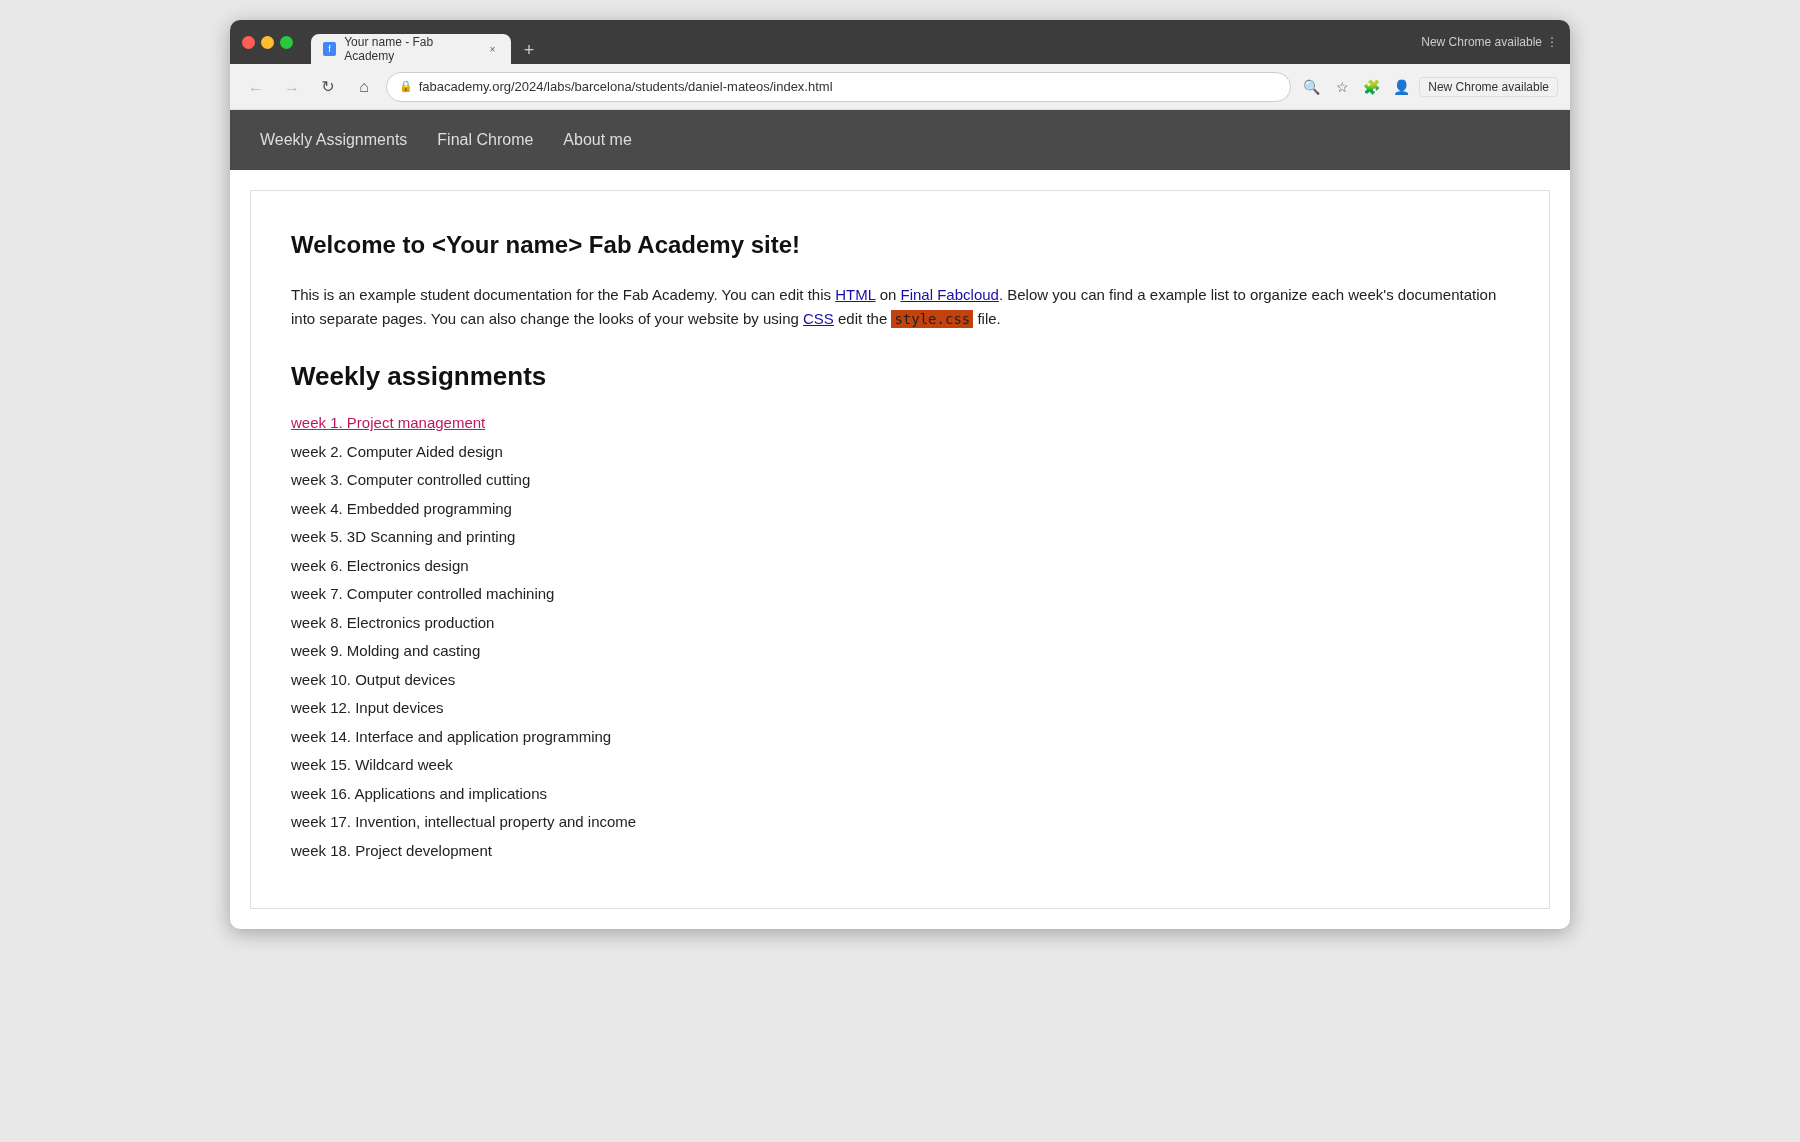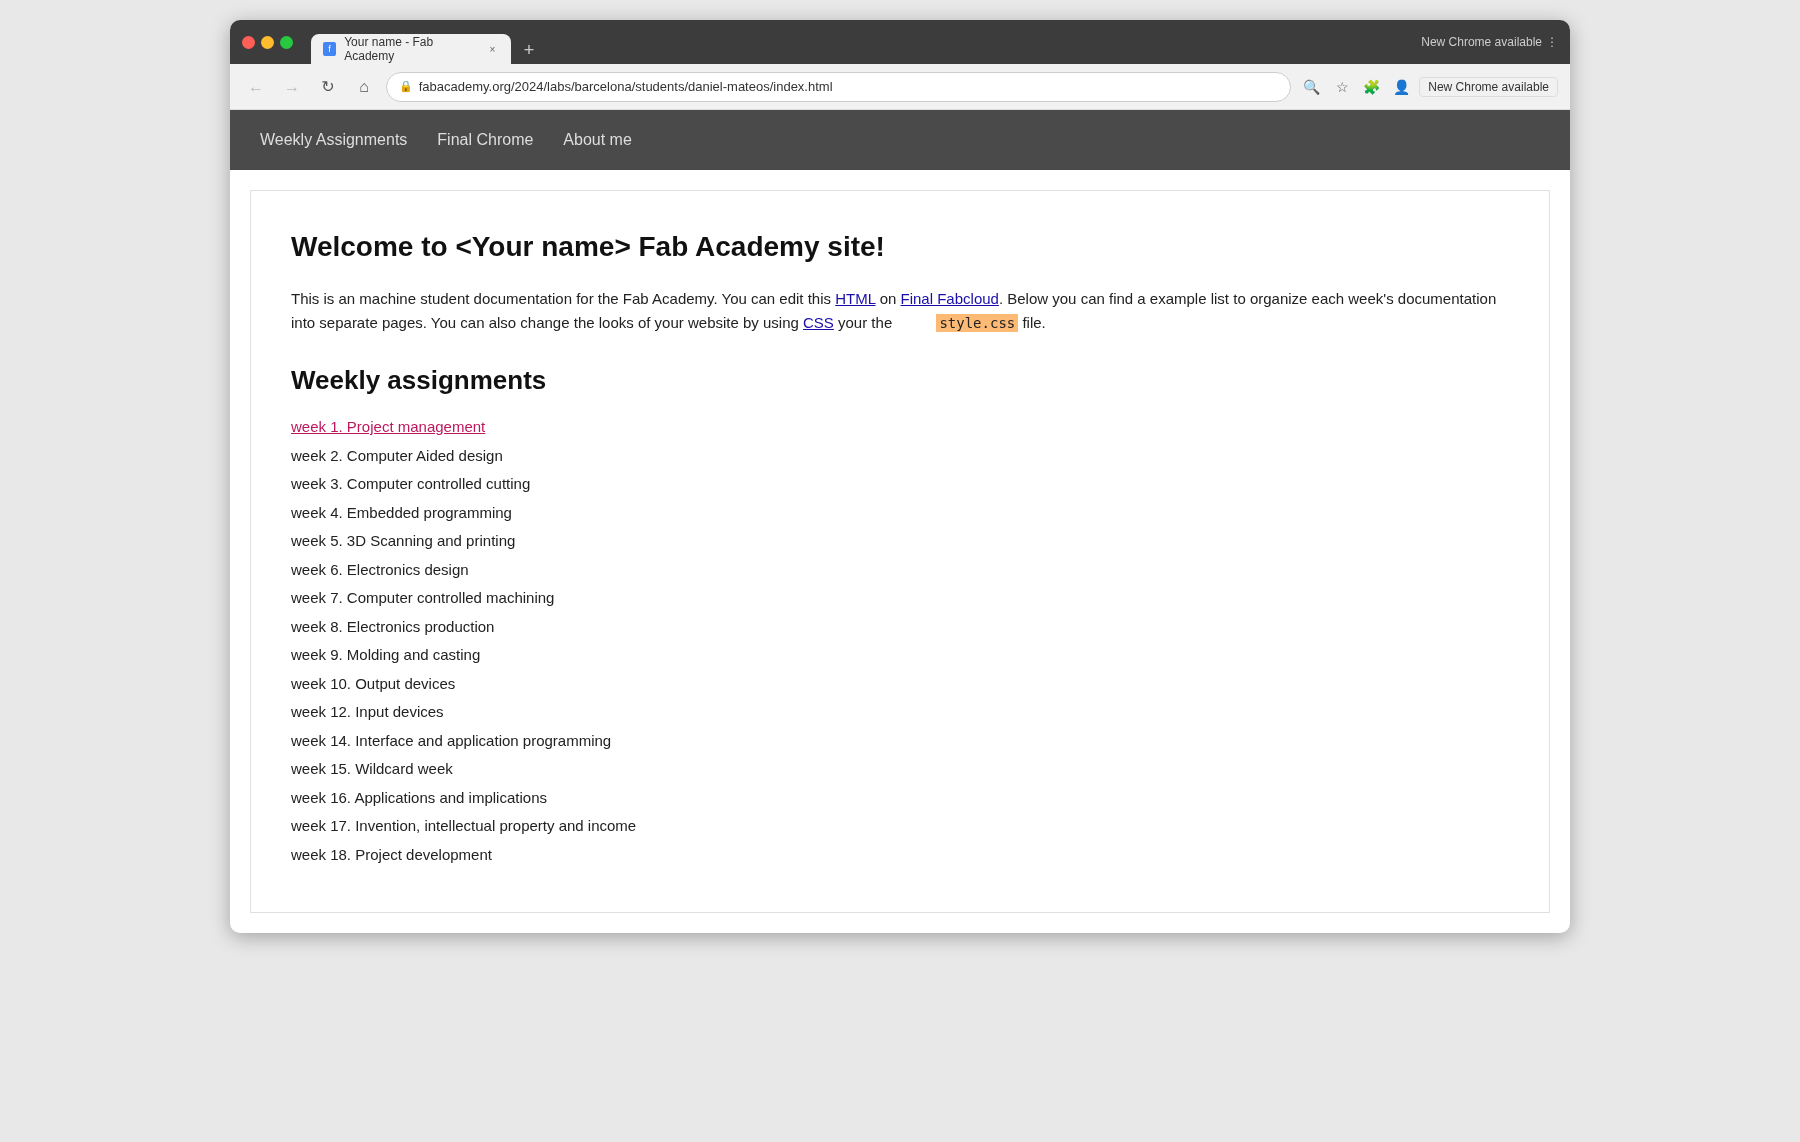--- a/index.html
+++ b/index.html
@@ -209,21 +209,21 @@
     
     .main-content {
       background: white;
       margin: 20px;
       padding: 40px;
       border: 1px solid #e0e0e0;
       min-height: 700px;
     }
 
     .page-title {
-      font-size: 28px;
+      font-size: 24px;
       font-weight: bold;
       color: #111;
       margin-bottom: 24px;
       font-family: Arial, sans-serif;
     }
 
     .intro-text {
       font-size: 15px;
       color: #222;
       line-height: 1.6;
@@ -231,24 +231,23 @@
     }
 
     .intro-text a {
       color: #1a0dab;
       text-decoration: underline;
       text-align: center;
     }
 
     .intro-text code {
       font-family: monospace;
-      background: #fdba74;
+      background: #c2410c;
       padding: 1px 3px;
       font-size: 14px;
-      margin-left: 40px;
     }
 
     .section-title {
       font-size: 26px;
       font-weight: bold;
       color: #111;
       margin-bottom: 20px;
       font-family: Arial, sans-serif;
     }
 
@@ -325,21 +324,21 @@
     <nav class="site-navbar">
       <a class="site-nav-link">Weekly Assignments</a>
       <a class="site-nav-link">Final Chrome</a>
       <a class="site-nav-link">About me</a>
     </nav>
 
     <div class="main-content">
       <h1 class="page-title">Welcome to &lt;Your name&gt; Fab Academy site!</h1>
 
       <p class="intro-text">
-        <span>This is an machine student documentation for the Fab Academy. You can edit this </span><a>HTML</a><span> on </span><a>Final Fabcloud</a><span>. Below you can find a example list to organize each week's documentation into separate pages. You can also change the looks of your website by using </span><a>CSS</a><span> your the </span><code>style.css</code><span> file.</span>
+        <span>This is an example student documentation for the Fab Academy. You can edit this </span><a>HTML</a><span> on </span><a>Final Fabcloud</a><span>. Below you can find a example list to organize each week's documentation into separate pages. You can also change the looks of your website by using </span><a>CSS</a><span> edit the </span><code>style.css</code><span> file.</span>
       </p>
 
       <h2 class="section-title">Weekly assignments</h2>
 
       <ul class="week-list" id="week-list-container">
       <li><a href="#">week 1. Project management</a></li>
           <li>week 2. Computer Aided design</li>
           <li>week 3. Computer controlled cutting</li>
           <li>week 4. Embedded programming</li>
           <li>week 5. 3D Scanning and printing</li>

